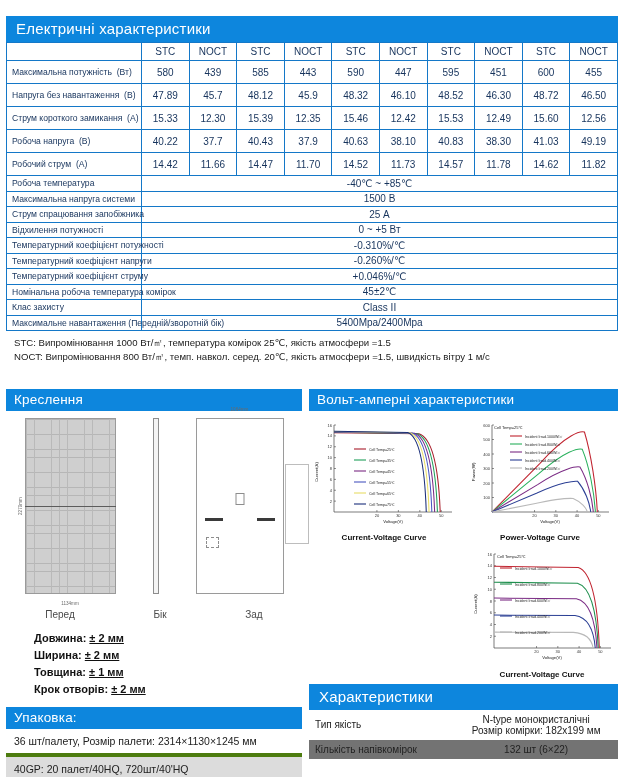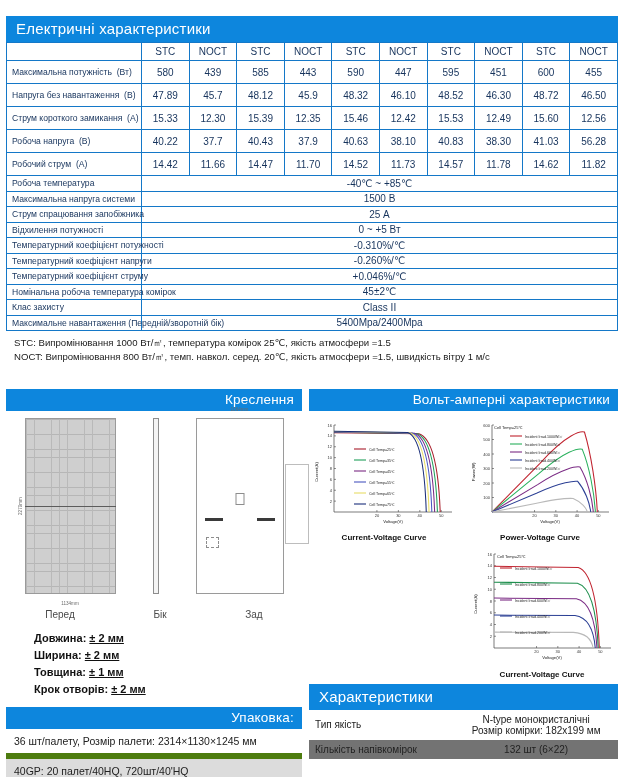--- a/index.html
+++ b/index.html
@@ -14,21 +14,21 @@
   .pad { padding: 16px 6px; }
 
   
   .banner {
     background: #0d86dd;
     color: #ffffff;
     font-size: 15px;
     padding: 4px 10px 5px 10px;
     letter-spacing: .2px;
   }
-  .banner.sm { font-size: 13.5px; padding: 3px 8px 4px 8px; text-align: right; }
+  .banner.sm { font-size: 13.5px; padding: 3px 8px 4px 8px; }
 
   
   table.et { width: 100%; border-collapse: collapse; table-layout: fixed; }
   table.et td, table.et th {
     border: 1px solid #1478c8;
     font-weight: normal;
     font-size: 10px;
     color: #16335c;
     text-align: center;
     padding: 0;
@@ -92,21 +92,21 @@
   .sideblk { position: absolute; right: -26px; top: 26%; width: 24px; height: 46%;
              border: 1px solid #bdbdbd; }
   .viewlabels { display: flex; justify-content: space-around; font-size: 10px;
                 color: #4a4a4a; margin-top: 2px; }
   .tol { font-size: 11px; font-weight: bold; line-height: 1.55; padding: 10px 0 0 28px; color: #111; }
   .tol u { text-decoration: underline; }
 
   
   .pk-row { font-size: 10.5px; padding: 6px 8px; color: #222; }
   .pk-row.alt { background: #dcdcdc; }
-  .pk-row.plain { background: #ffffff; border-bottom: 6px solid #4d7c0f; }
+  .pk-row.plain { background: #ffffff; border-bottom: 4px solid #4d7c0f; }
 
   
   .chart-wrap { display: flex; gap: 5px; padding-top: 6px; }
   .chart { position: relative; }
   svg { display: block; }
   .cap { text-align: center; font-size: 8px; font-weight: bold; color: #111; margin-top: -2px; }
 
   
   table.ch { width: 100%; border-collapse: collapse; table-layout: fixed; }
   table.ch td { font-size: 10px; padding: 4px 6px; color: #222; vertical-align: middle; }
@@ -191,21 +191,21 @@
           <td class="lbl">Робоча напруга&nbsp; (В)</td>
           <td>40.22</td>
           <td>37.7</td>
           <td>40.43</td>
           <td>37.9</td>
           <td>40.63</td>
           <td>38.10</td>
           <td>40.83</td>
           <td>38.30</td>
           <td class="bold">41.03</td>
-          <td class="bold">56.28</td>
+          <td class="bold">49.19</td>
         </tr>
         <tr class="valrow">
           <td class="lbl">Робочий струм&nbsp; (А)</td>
           <td>14.42</td>
           <td>11.66</td>
           <td>14.47</td>
           <td>11.70</td>
           <td>14.52</td>
           <td>11.73</td>
           <td>14.57</td>

